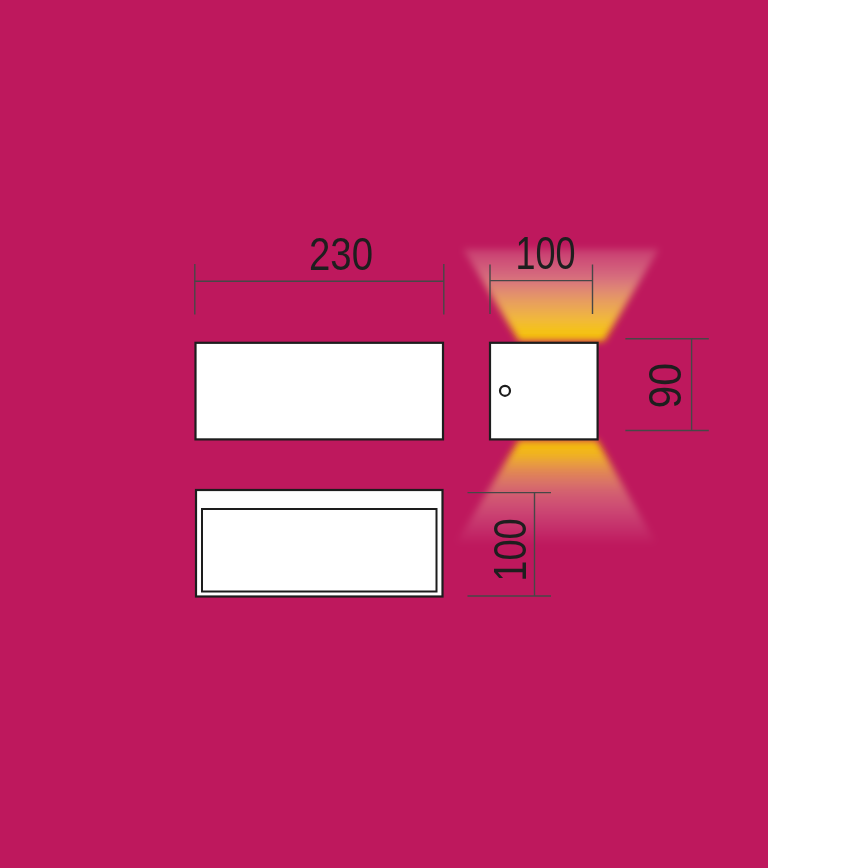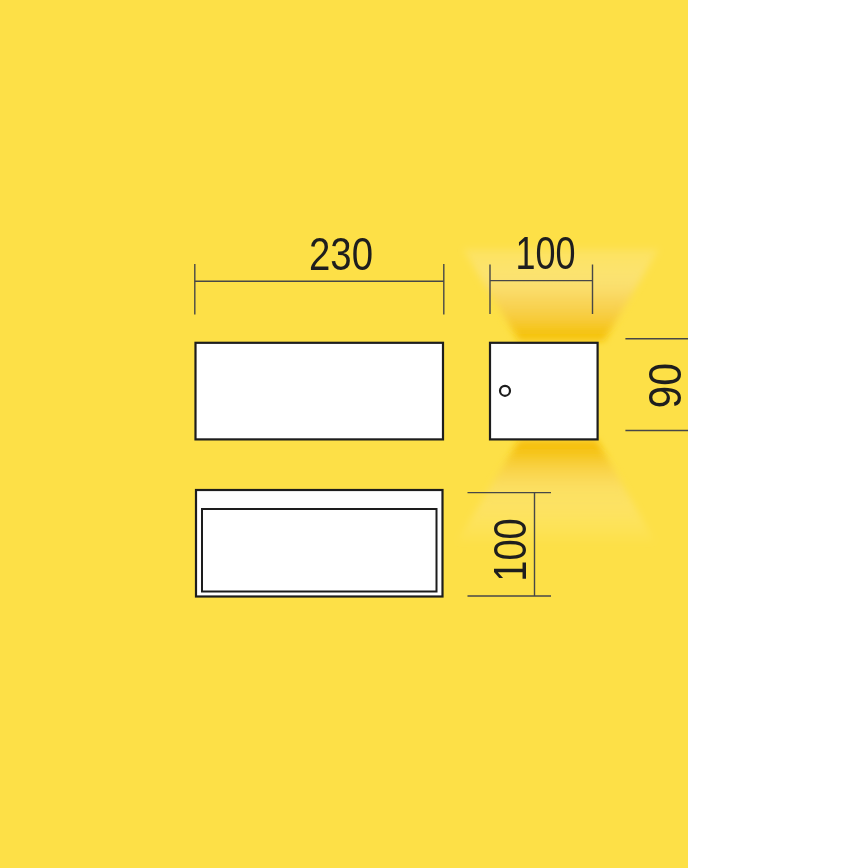--- a/index.html
+++ b/index.html
@@ -1,16 +1,16 @@
 <!DOCTYPE html>
 <html><head>
 <meta charset="utf-8">
 <style>
   html,body{margin:0;padding:0;background:#ffffff;}
-  .page{position:relative;width:688px;height:868px;background:#fde047;overflow:hidden;}
+  .page{position:relative;width:768px;height:868px;background:#be185d;overflow:hidden;}
   svg{display:block;}
   text{font-family:"Liberation Sans",sans-serif;fill:#1e1e1e;}
 </style>
 </head>
 <body>
 <div class="page">
 <svg width="868" height="868" viewBox="0 0 868 868" xmlns="http://www.w3.org/2000/svg">
   <defs>
     <linearGradient id="gradUp" x1="0" y1="248" x2="0" y2="341" gradientUnits="userSpaceOnUse">
       <stop offset="0" stop-color="#fbf0d0" stop-opacity="0.15"></stop>

